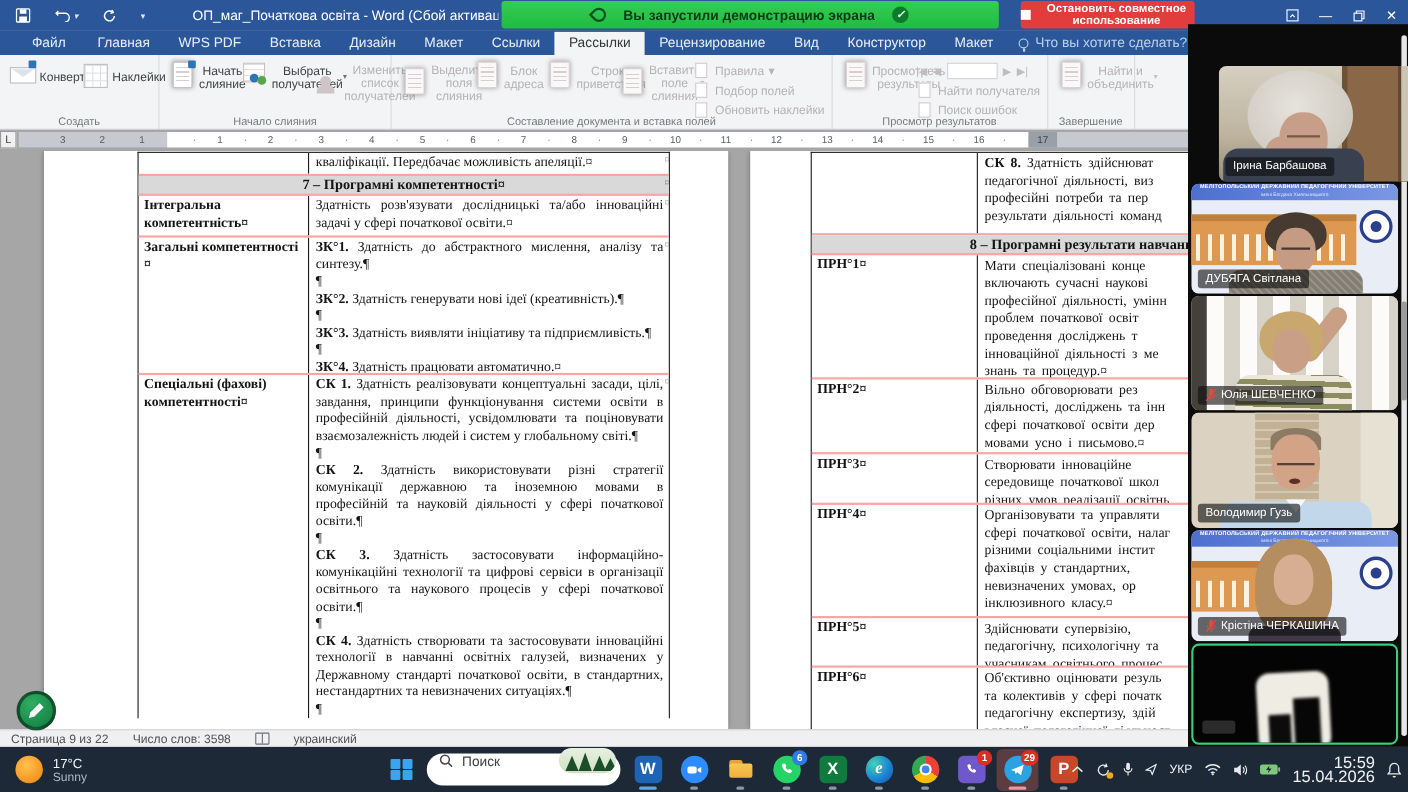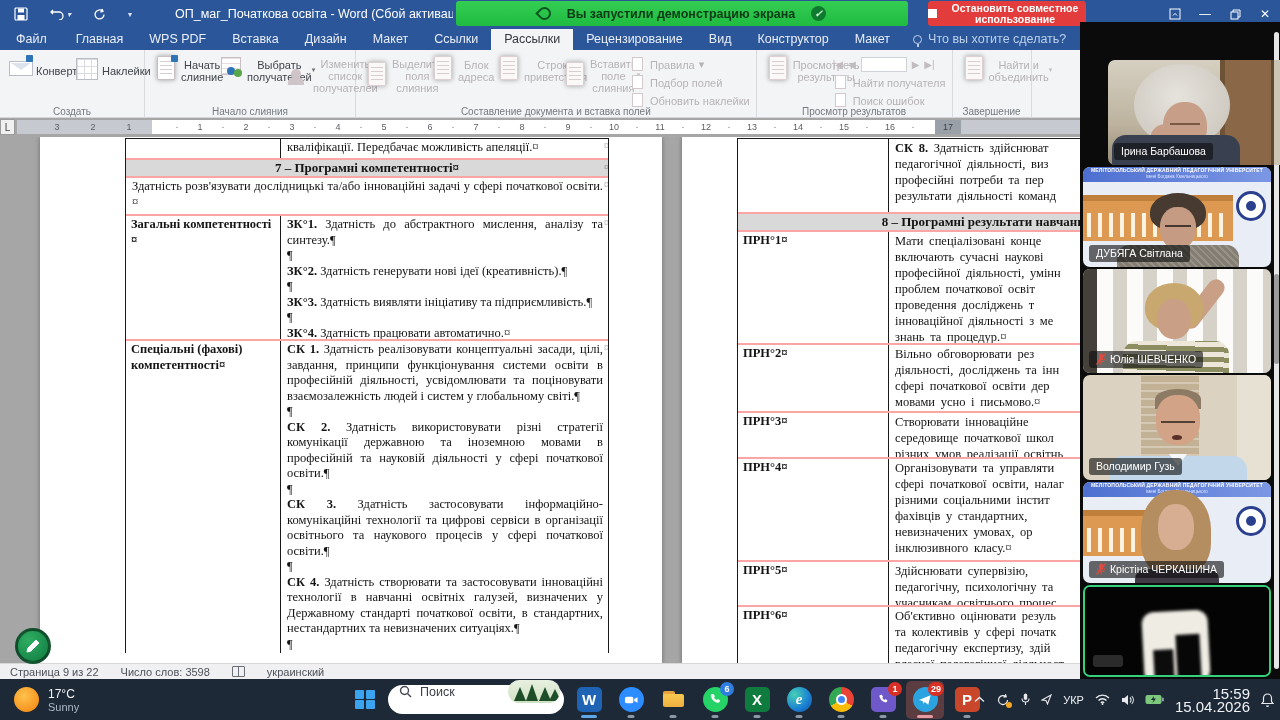--- a/index.html
+++ b/index.html
@@ -15,21 +15,21 @@
   .wtitle{position:absolute;left:175px;top:0;height:28px;line-height:28px;font-size:12.5px;color:#fff;white-space:nowrap;overflow:hidden;max-width:278px}
   .share-banner{position:absolute;left:456px;top:1px;width:452px;height:25px;background:linear-gradient(#33cd52,#1fbc41);border-radius:3px;display:flex;align-items:center;justify-content:center;gap:16px;color:#0c3a17;font-size:12.5px;font-weight:bold}
   .share-banner .lefticon{width:13px;height:13px;border:2.5px solid #0d5223;border-radius:50% 50% 50% 0;transform:rotate(45deg)}
   .share-shield{width:15px;height:15px;background:#0d7a2e;border-radius:50%;color:#d9ffe2;font-size:10px;line-height:15px;text-align:center;font-weight:bold}
   .stop-share{position:absolute;left:928px;top:1px;width:158px;height:25px;background:#e23c3c;border-radius:3px;display:flex;align-items:center;justify-content:center;gap:7px;color:#fff;font-size:10.5px;font-weight:bold;text-align:center;line-height:11px}
   .stop-sq{width:9px;height:9px;background:#fff;flex:none}
   .wincontrols{position:absolute;right:0;top:0;height:28px;display:flex}
   .wincontrols span{width:30px;height:28px;display:flex;align-items:center;justify-content:center;font-size:12px;color:#fff}
 
   
-  .tabrow{position:absolute;top:28px;left:0;width:1280px;height:22px;background:#2b579a;display:flex;align-items:flex-end;padding-left:0}
+  .tabrow{position:absolute;top:28px;left:0;width:1280px;height:22px;background:#2b579a;display:flex;align-items:flex-end;padding-left:13px}
   .tab{padding:3px 13px 4px;font-size:12.5px;color:#e9eef7;white-space:nowrap}
   .tab.active{background:#f3f4f6;color:#33373d}
   .tab.file{padding:3px 16px 4px}
   .tellme{display:flex;align-items:center;gap:6px;color:#bcd0ea;font-size:12.5px;padding:3px 10px 4px}
   .bulb{width:9px;height:9px;border:1.5px solid #bcd0ea;border-radius:50%;position:relative}
   .bulb:after{content:"";position:absolute;left:2.5px;top:8px;width:2px;height:3px;background:#bcd0ea}
 
   
   .ribbon{position:absolute;top:50px;left:0;width:1280px;height:68px;background:#f3f4f6;border-bottom:1px solid #d4d6da;display:flex}
   .rgroup{position:relative;height:68px;border-right:1px solid #d8dade;display:flex;align-items:flex-start;padding:3px 6px 14px}
@@ -497,20 +497,21 @@
 
   <div class="docarea">
     <div class="page pl">
       <div class="wtable" id="t-left">
           <div class="row part">
             <div class="lab"></div>
             <div class="bod"><span>кваліфікації. Передбачає можливість апеляції.¤</span></div>
           </div>
           <div class="row hrow head">7 – Програмні компетентності¤</div>
           <div class="row r2">
+            <div class="lab"><b>Інтегральна компетентність¤</b></div>
             <div class="bod"><span>Здатність розв'язувати дослідницькі та/або інноваційні задачі у сфері початкової освіти.¤</span></div>
           </div>
           <div class="row r3">
             <div class="lab"><b>Загальні компетентності ¤</b></div>
             <div class="bod"><b>ЗК°1.</b><span> Здатність до абстрактного мислення, аналізу та синтезу.¶
 ¶
 </span><b>ЗК°2.</b><span> Здатність генерувати нові ідеї (креативність).¶
 ¶
 </span><b>ЗК°3.</b><span> Здатність виявляти ініціативу та підприємливість.¶
 ¶

